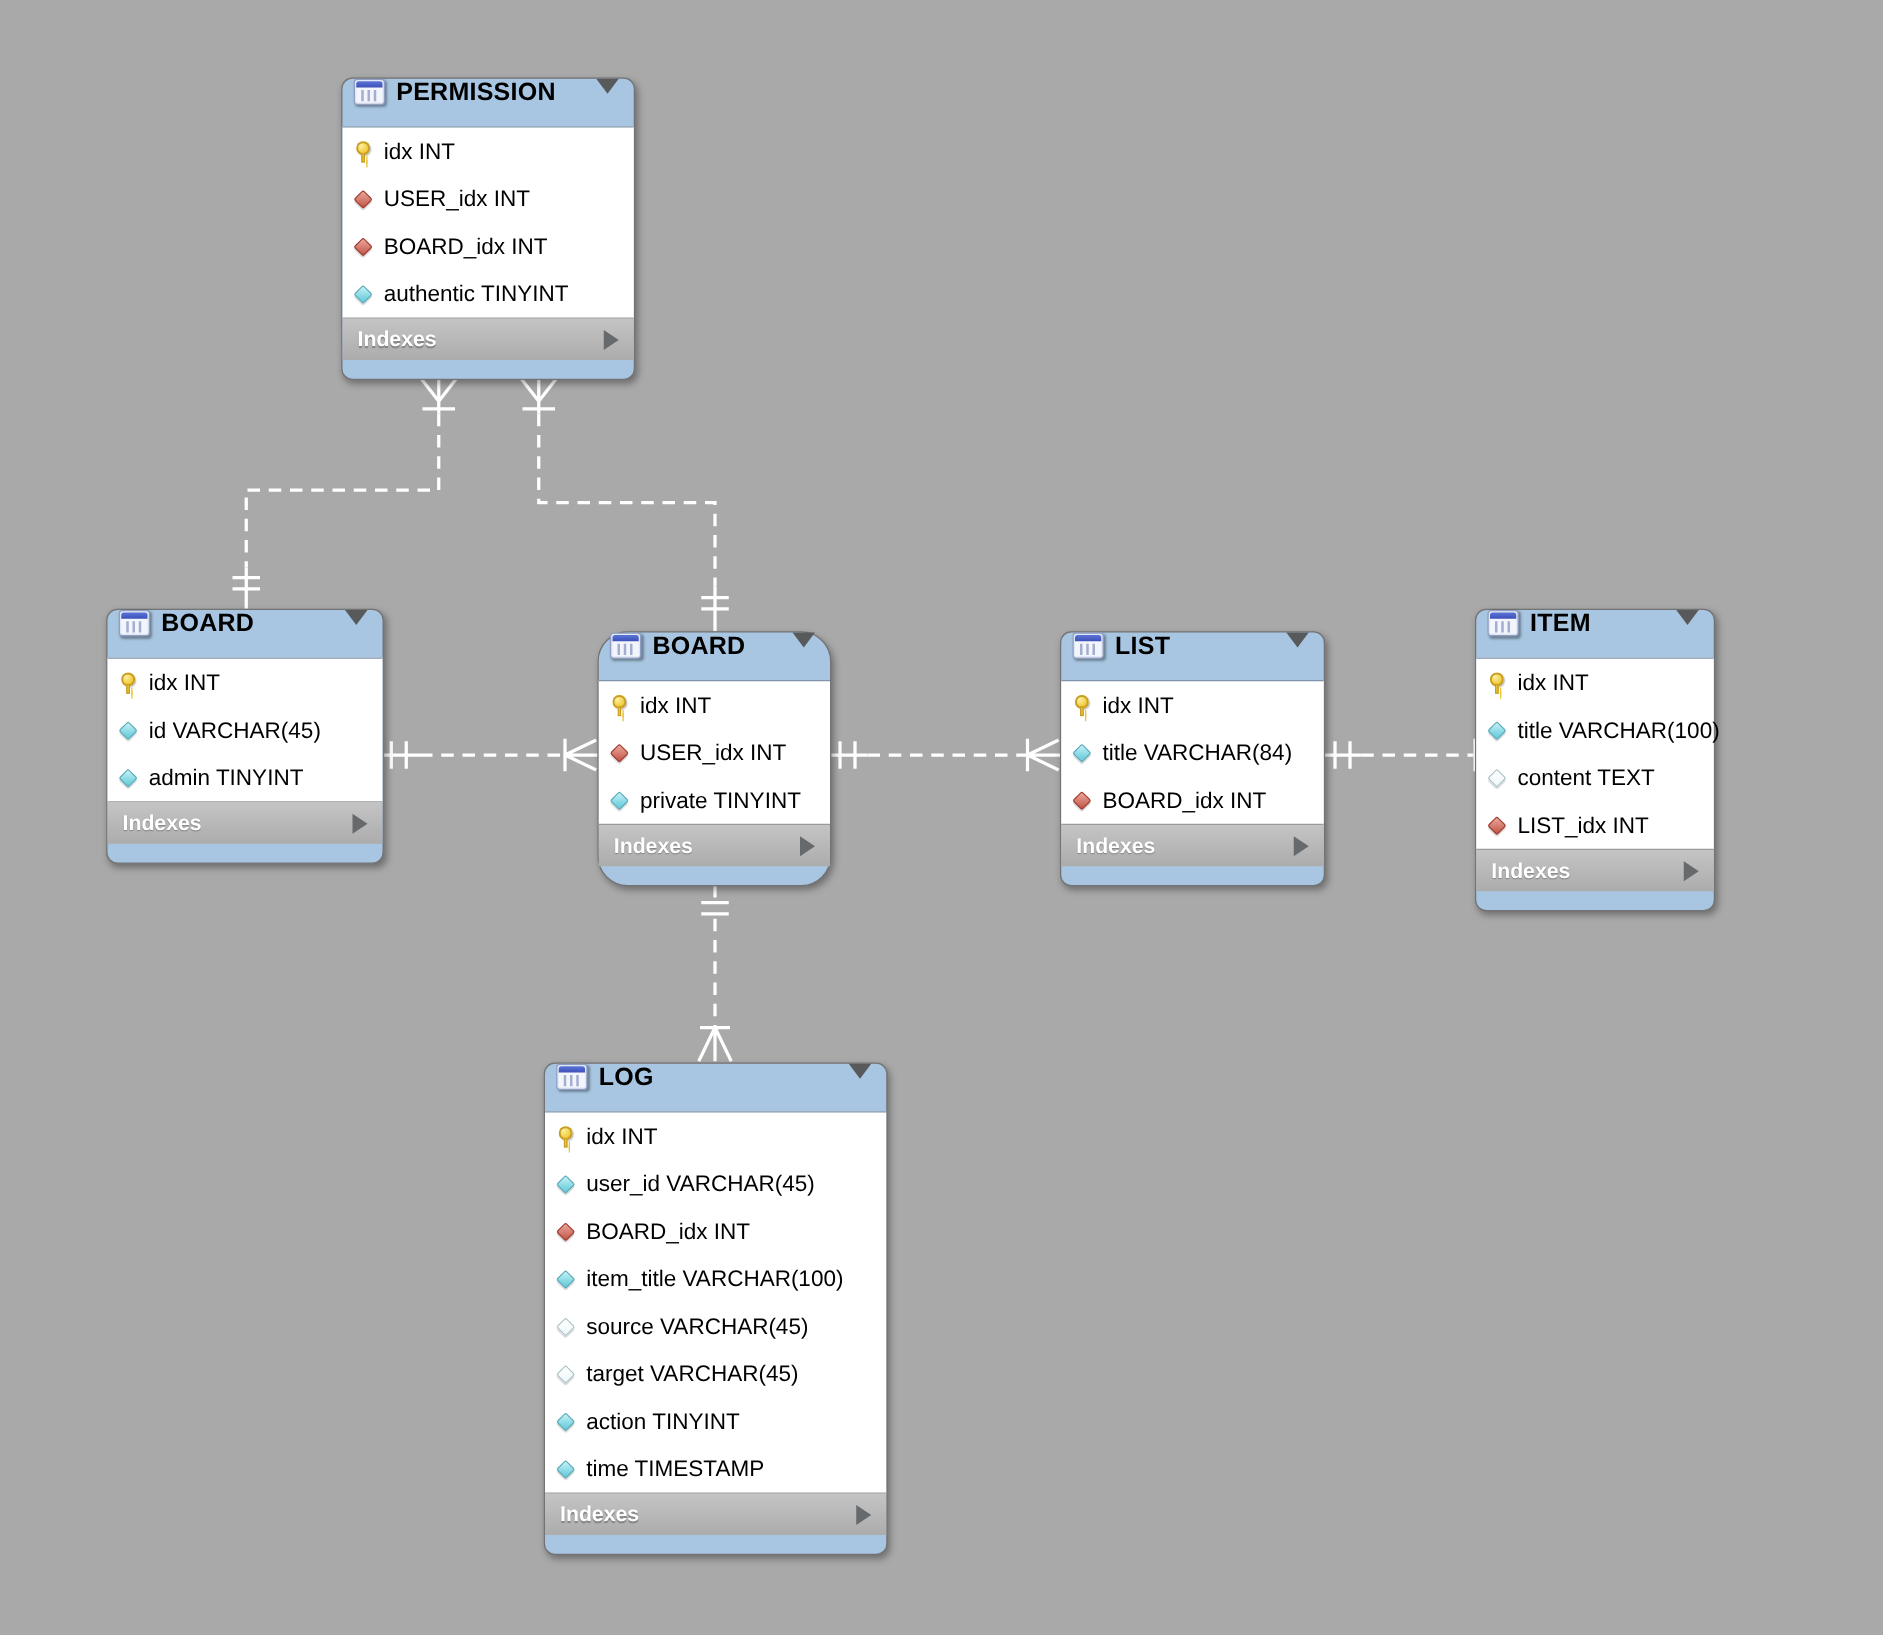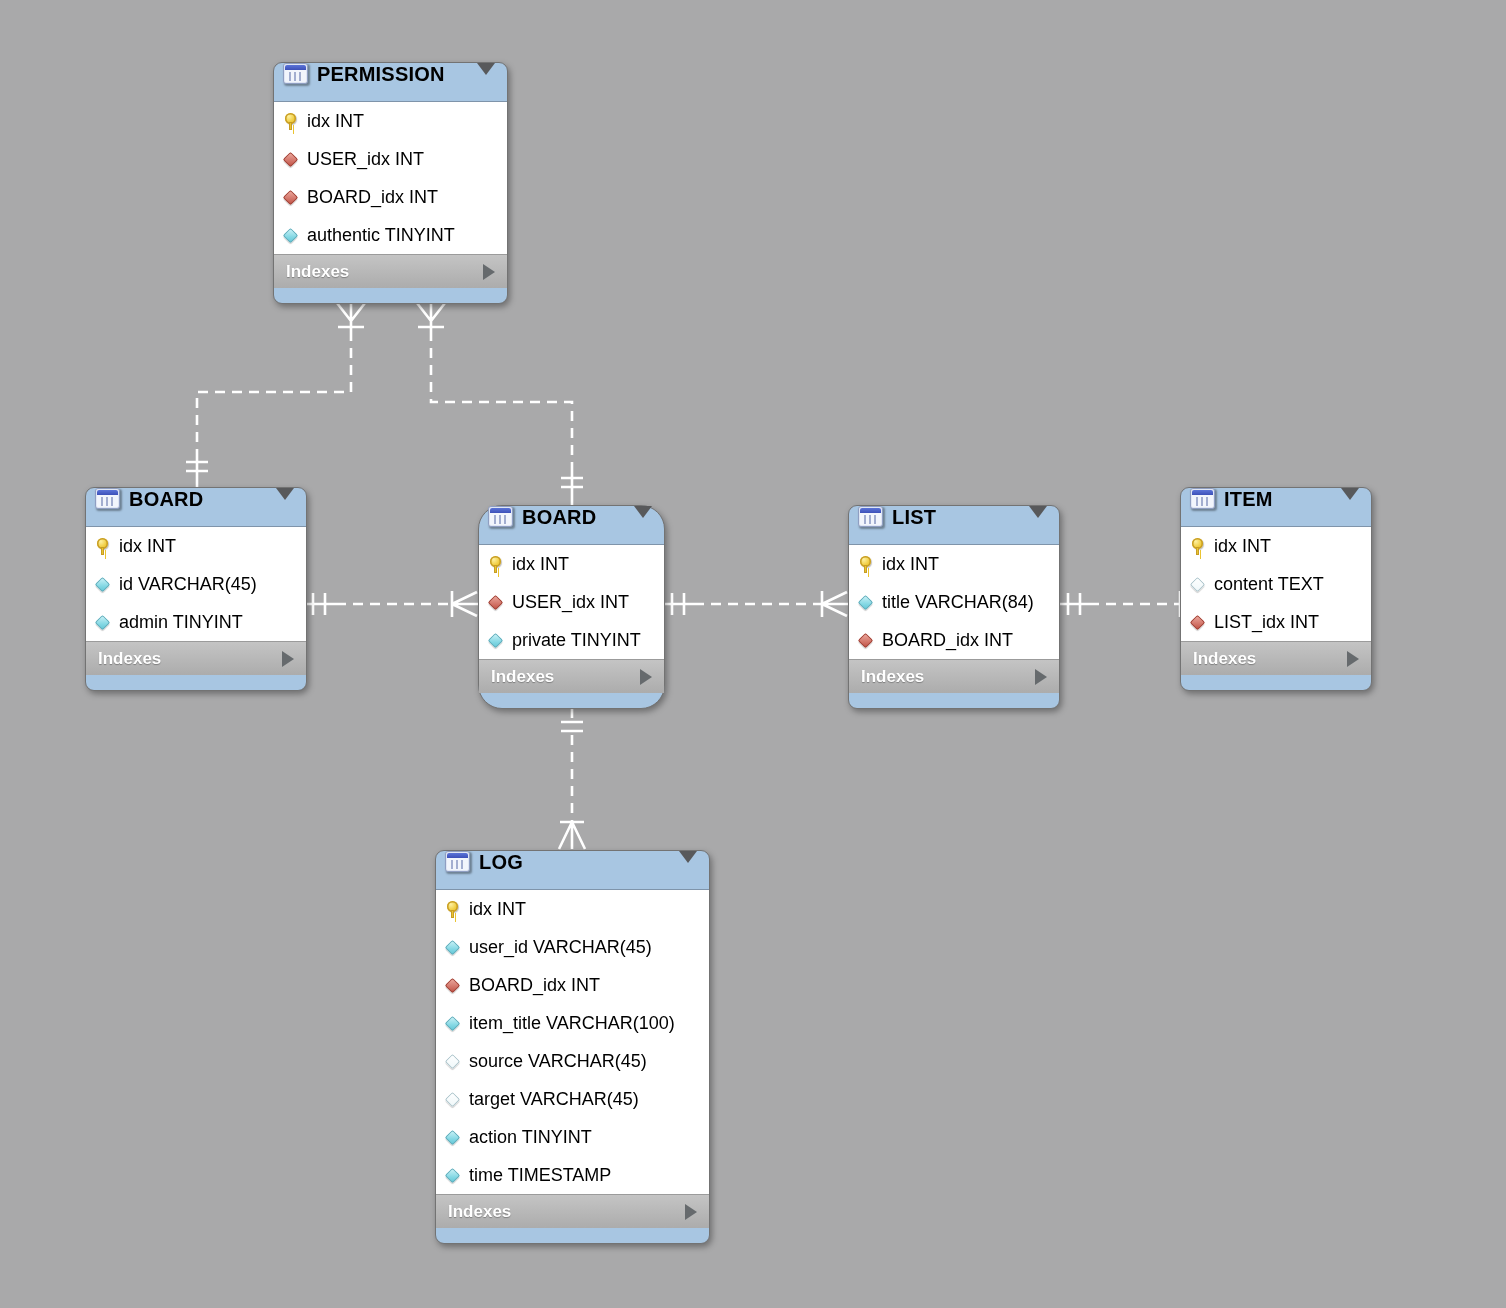--- a/index.html
+++ b/index.html
@@ -278,20 +278,24 @@
       <span class="table-icon"></span>
       <span class="title">ITEM</span>
       <span class="collapse"></span>
     </div>
     <div class="tbody">
       <div class="trow">
         <span class="icon key"></span>
         <span>idx INT</span>
       </div>
       <div class="trow">
+        <span class="icon diamond attr"></span>
+        <span>title VARCHAR(100)</span>
+      </div>
+      <div class="trow">
         <span class="icon diamond hollow"></span>
         <span>content TEXT</span>
       </div>
       <div class="trow">
         <span class="icon diamond fk"></span>
         <span>LIST_idx INT</span>
       </div>
     </div>
     <div class="indexes">
       <span>Indexes</span>

